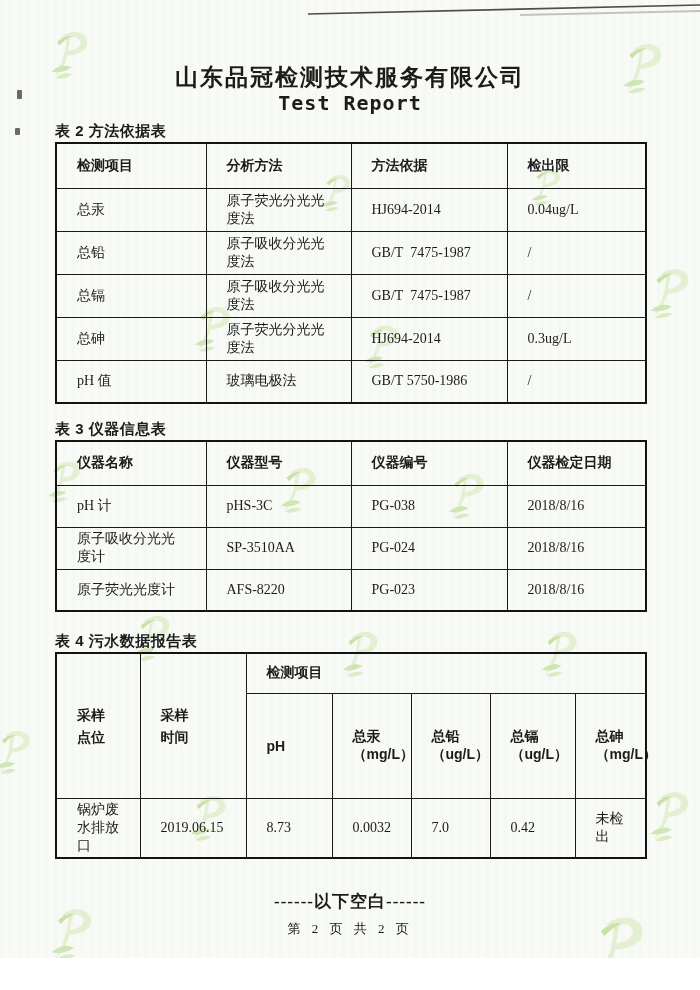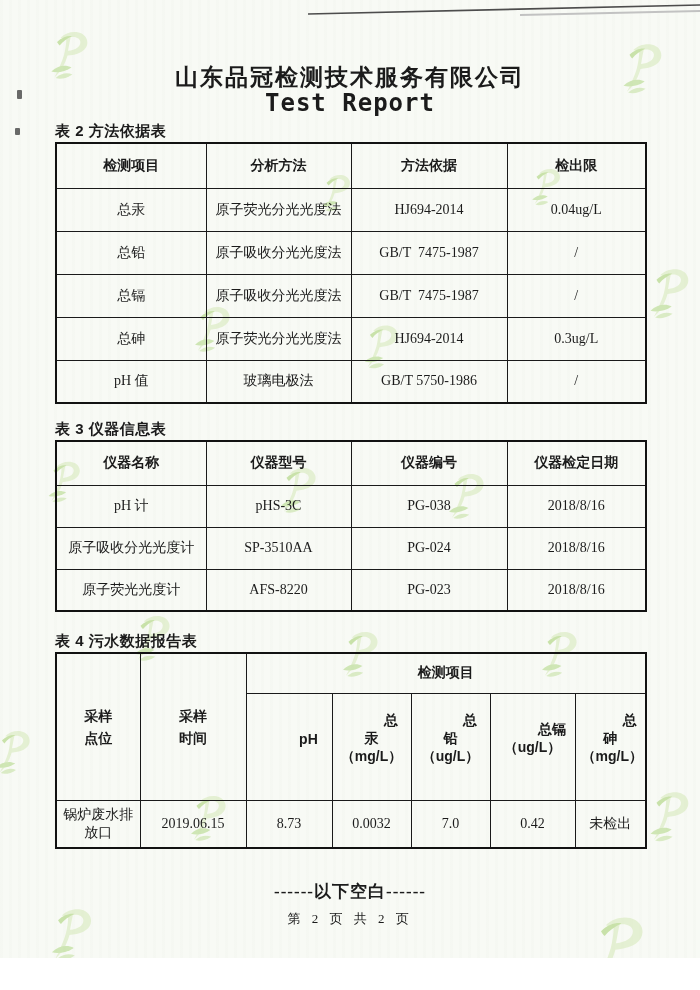--- a/index.html
+++ b/index.html
@@ -24,40 +24,40 @@
   }
   .company-en{
     font-size:15px;font-weight:bold;line-height:20px;letter-spacing:.2px;
     font-family:"Liberation Serif", serif;
   }
   .title-cn{
     font-size:29px;font-weight:bold;letter-spacing:6px;line-height:30px;
     margin-top:14px;font-family:"Liberation Sans", sans-serif;
   }
   .title-en{
-    font-size:24px;font-weight:bold;line-height:22px;letter-spacing:1px;
+    font-size:20px;font-weight:bold;line-height:22px;letter-spacing:1px;
     font-family:"DejaVu Sans Mono", monospace;
   }
   .tbl-label{
     font-size:15px;font-weight:bold;line-height:18px;
     font-family:"Liberation Sans", sans-serif;letter-spacing:.5px;
   }
   .lab2{margin-top:8px;}
   .lab3{margin-top:16px;}
   .lab4{margin-top:20px;}
   table.doc-table{
     width:590px;border-collapse:collapse;table-layout:fixed;
     border:2.6px solid #121212;margin-top:2px;
     background:transparent;
   }
   table.doc-table td{
     border:1.4px solid #1a1a1a;
-    text-align:center;vertical-align:middle;
+    vertical-align:middle;
     font-size:14px;white-space:pre-wrap;
-    padding:2px 6px;
+    padding:2px 20px;
   }
   td.hd{font-weight:bold;font-family:"Liberation Sans", sans-serif;font-size:14px;}
   .t2 tr{height:43px;} .t2 tr.head{height:45px;}
   .t3 tr{height:42px;} .t3 tr.head{height:44px;}
   .t4 tr.h1{height:40px;} .t4 tr.h2{height:51px;} .t4 tr.data{height:48px;}
   .t4 td.span2{white-space:pre-line;font-weight:bold;font-family:"Liberation Sans", sans-serif;line-height:22px;}
   .sub-unit{display:block;font-weight:bold;}
   .blank-note{margin-top:34px;font-size:17px;line-height:18px;font-weight:bold;letter-spacing:1px;}
   .page-info{margin-top:10px;font-size:13px;line-height:16px;letter-spacing:4px;}
 </style>

